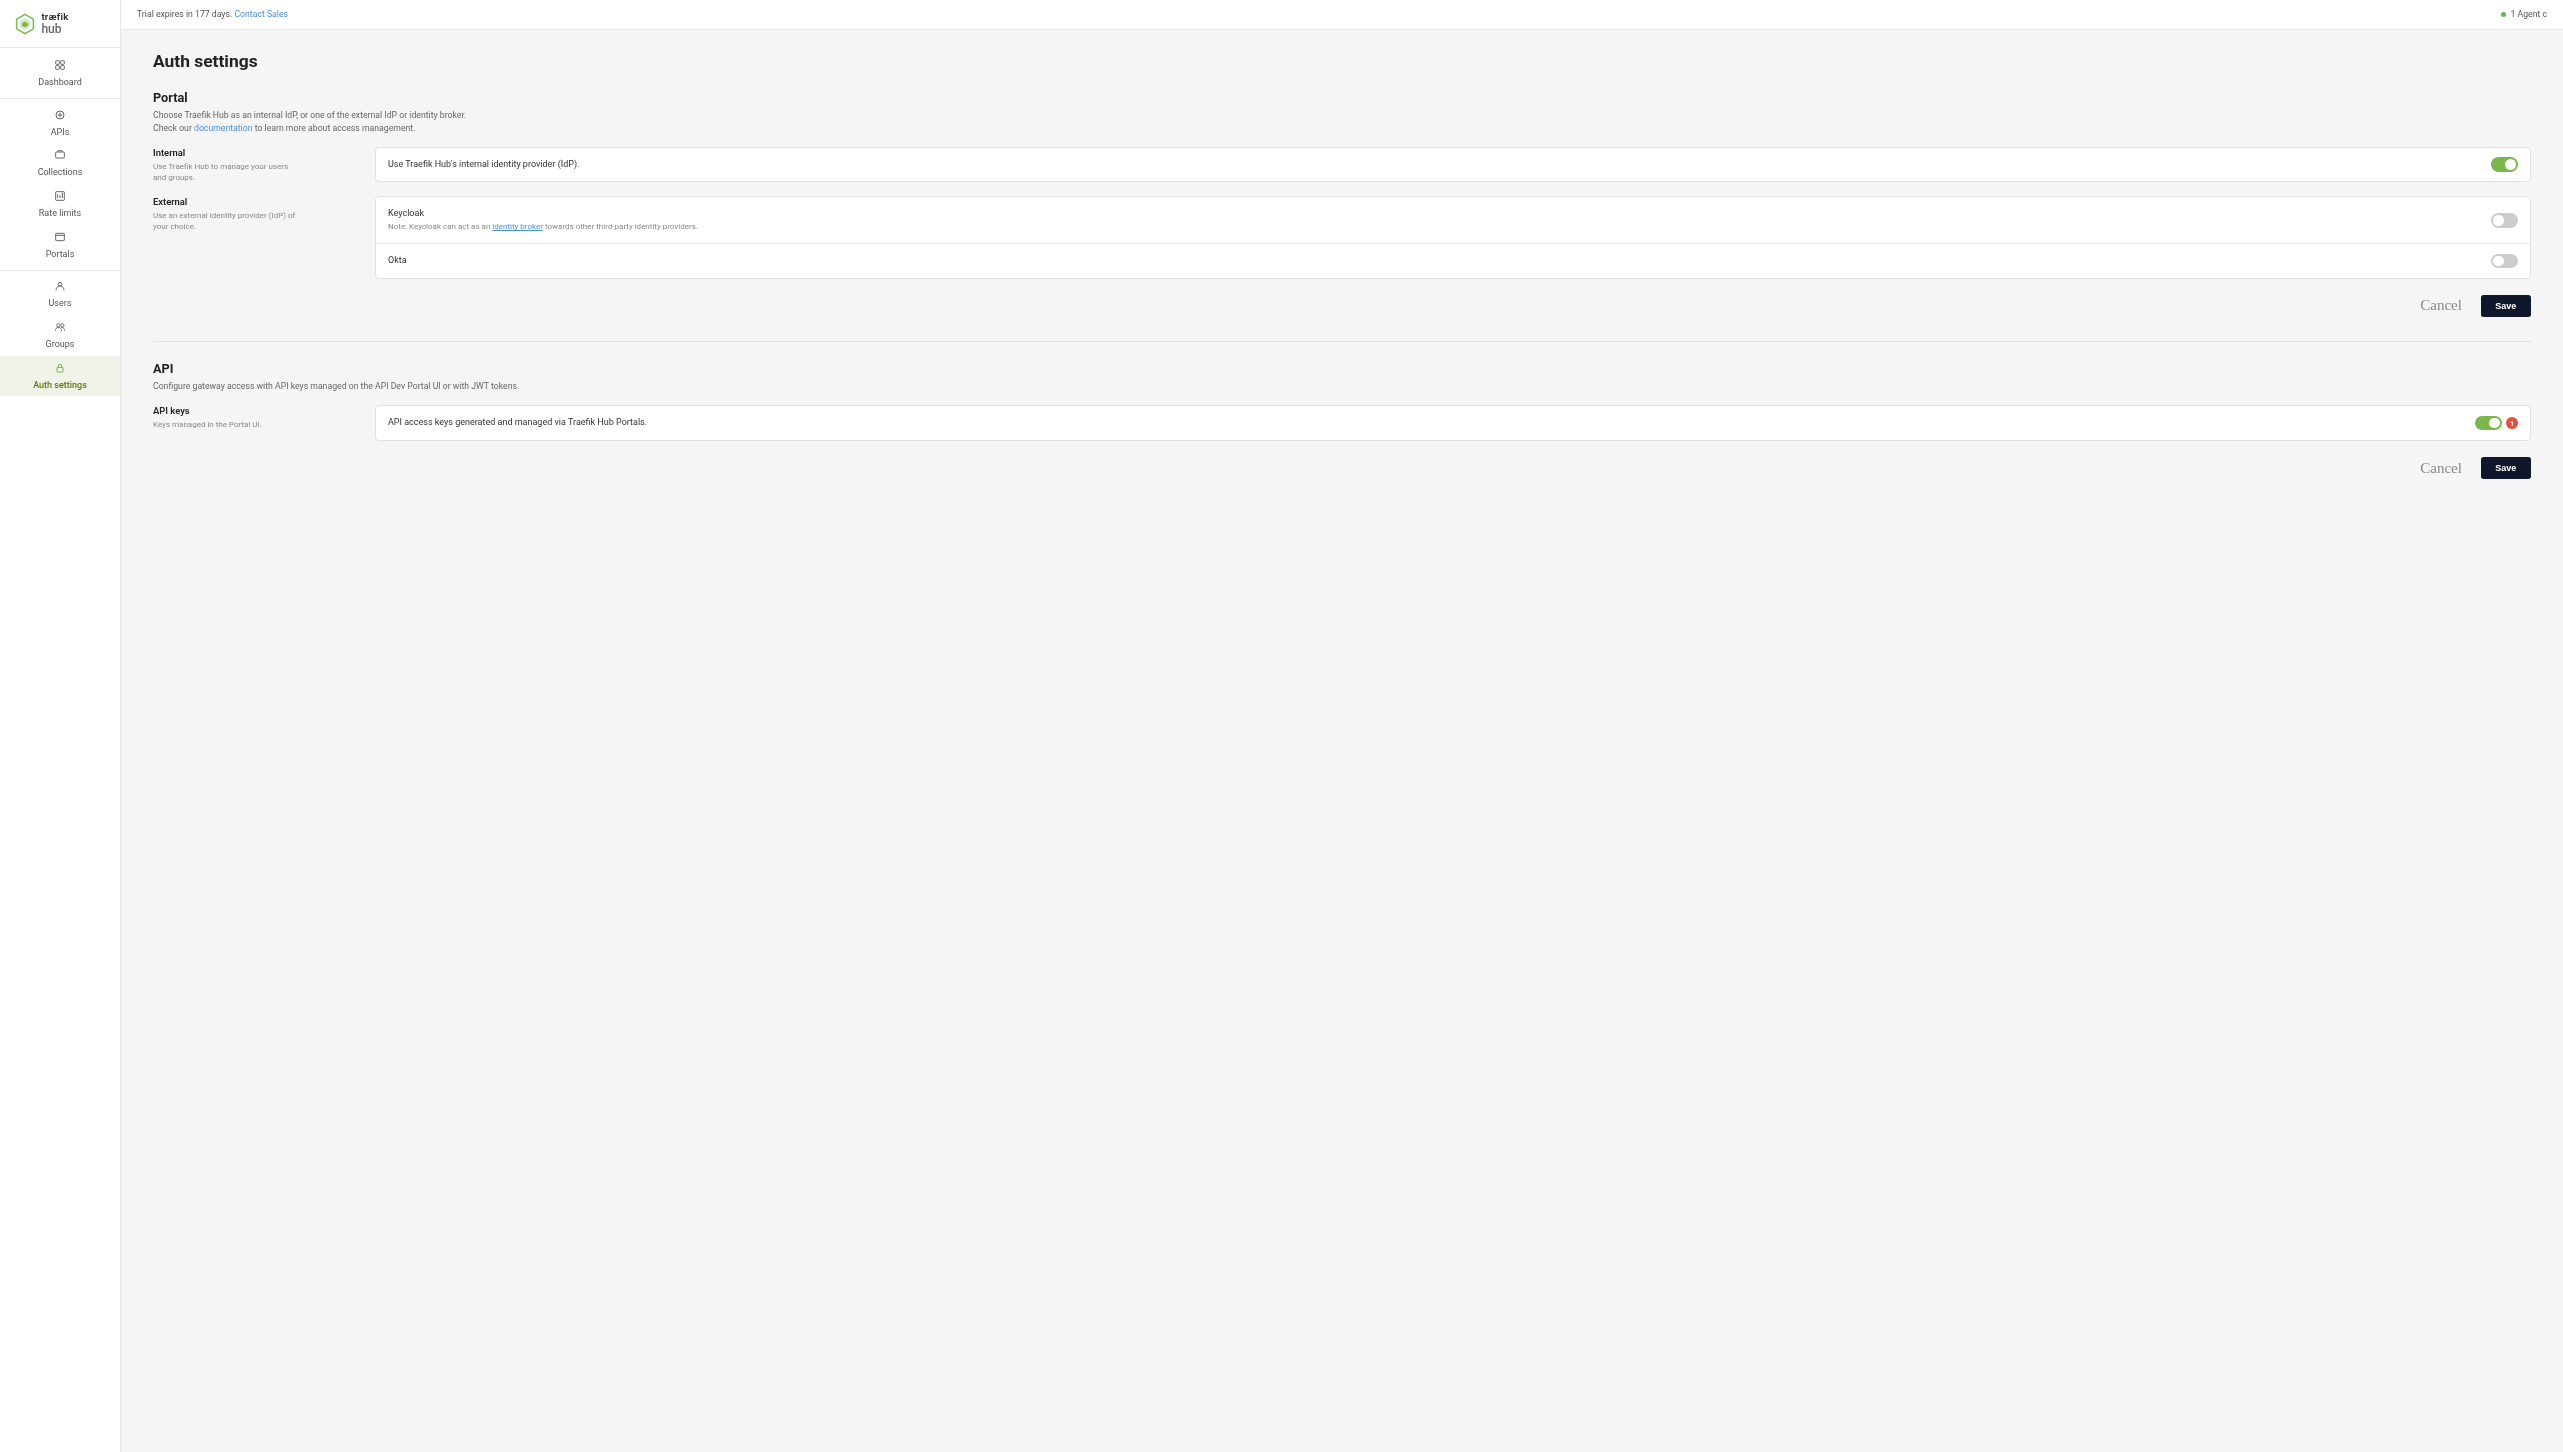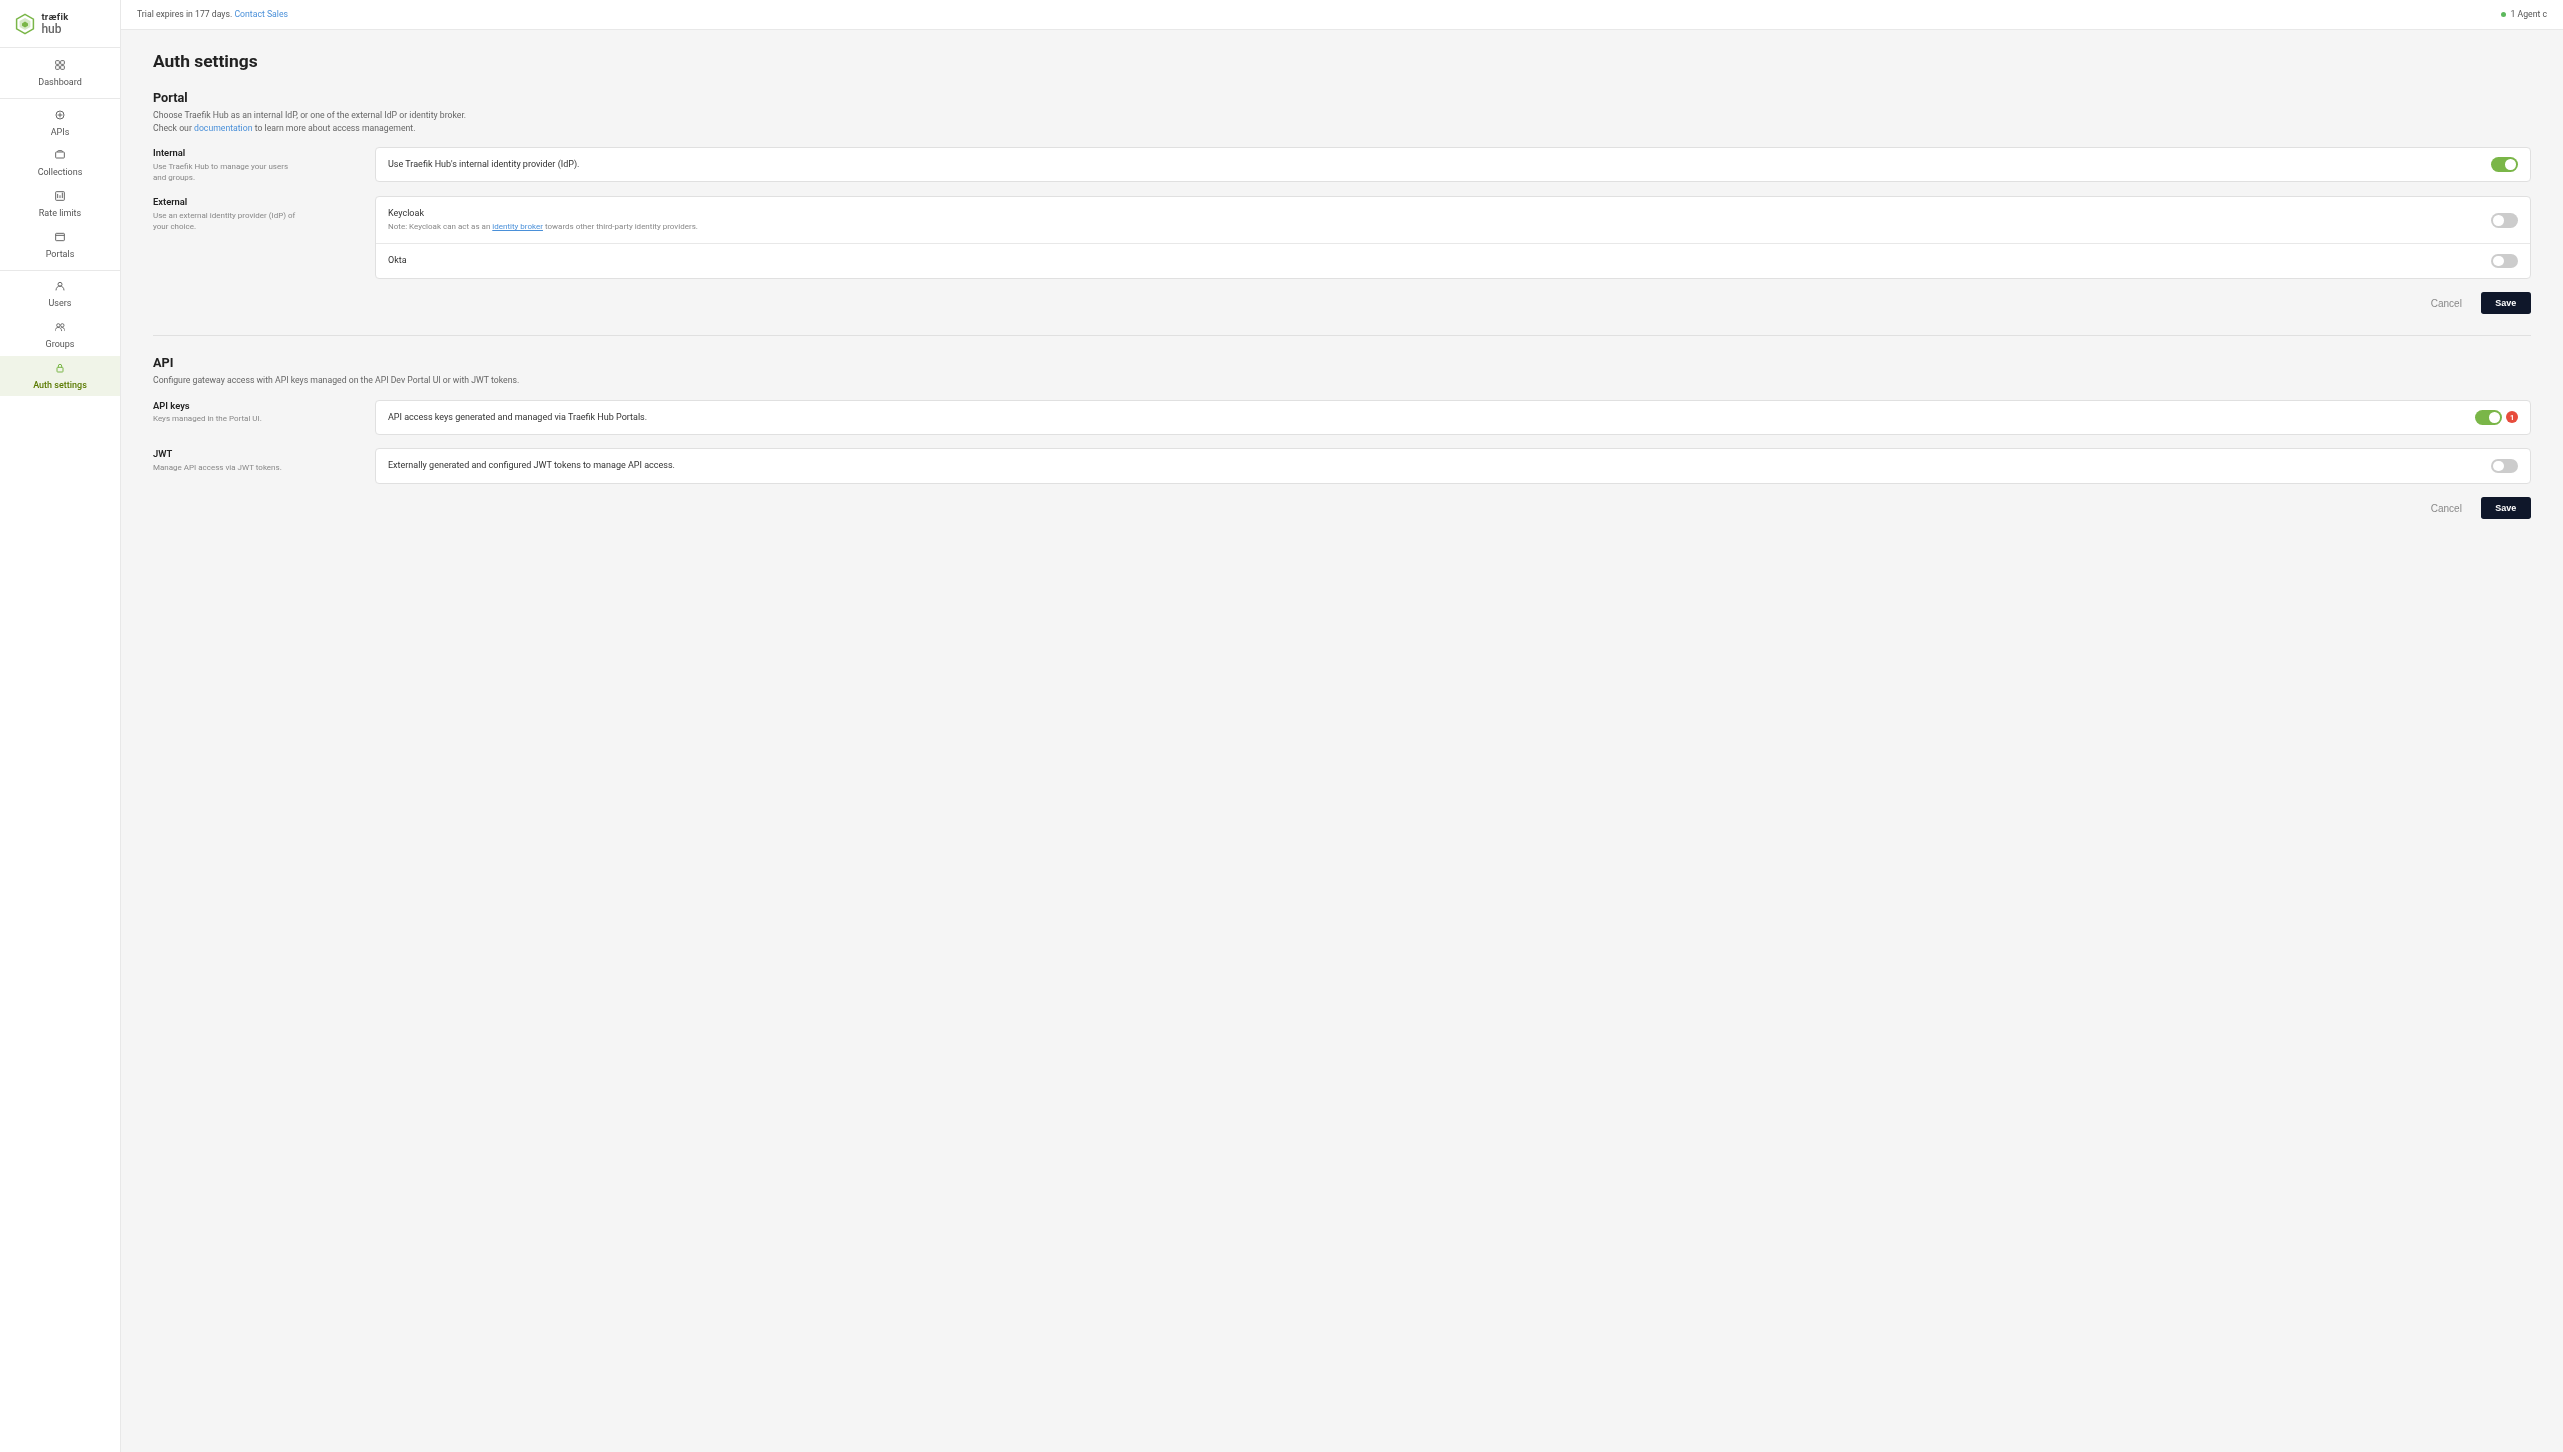--- a/index.html
+++ b/index.html
@@ -244,23 +244,24 @@
       align-items: center;
       justify-content: flex-end;
       gap: 8px;
       margin-top: 10.7px;
       margin-bottom: 5.4px;
     }
     .btn-cancel {
       background: none;
       border: none;
       color: #888;
-      font-size: 10px;
+      font-size: 15px;
       cursor: pointer;
       padding: 5.4px 10.7px;
+      font-family: Liberation Serif, serif;
     }
     .btn-save {
       background: #0f172a;
       color: white;
       border: none;
       border-radius: 2.7px;
       font-size: 9px;
       font-weight: 600;
       padding: 6px 14.7px;
       cursor: pointer;
@@ -483,35 +484,20 @@
               <label class="toggle on">
                 <input type="checkbox" checked="" style="">
                 <span class="toggle-slider"></span>
               </label>
               <span class="notification-badge">1</span>
             </div>
           </div>
         </div>
       </div>
 
-      <div class="settings-row">
-        <div class="row-label">
-          <div class="row-label-title">JWT</div>
-          <div class="row-label-desc">Manage API access via JWT tokens.</div>
-        </div>
-        <div class="setting-card">
-          <div class="setting-card-item">
-            <span class="setting-card-item-text">Externally generated and configured JWT tokens to manage API access.</span>
-            <label class="toggle off">
-              <input type="checkbox" style="">
-              <span class="toggle-slider"></span>
-            </label>
-          </div>
-        </div>
-      </div>
 
       <div class="action-row">
         <button class="btn-cancel">Cancel</button>
         <button class="btn-save">Save</button>
       </div>
     </div>
   </div>
 </div>
 
 

